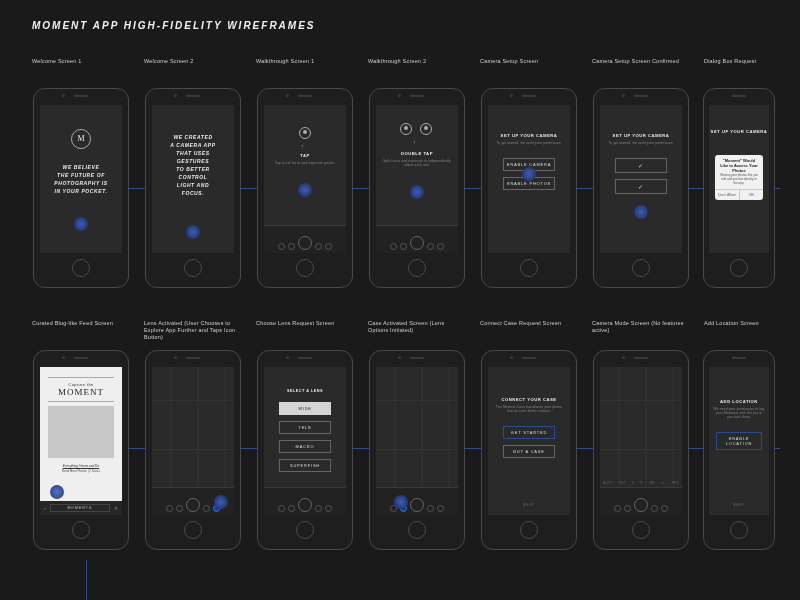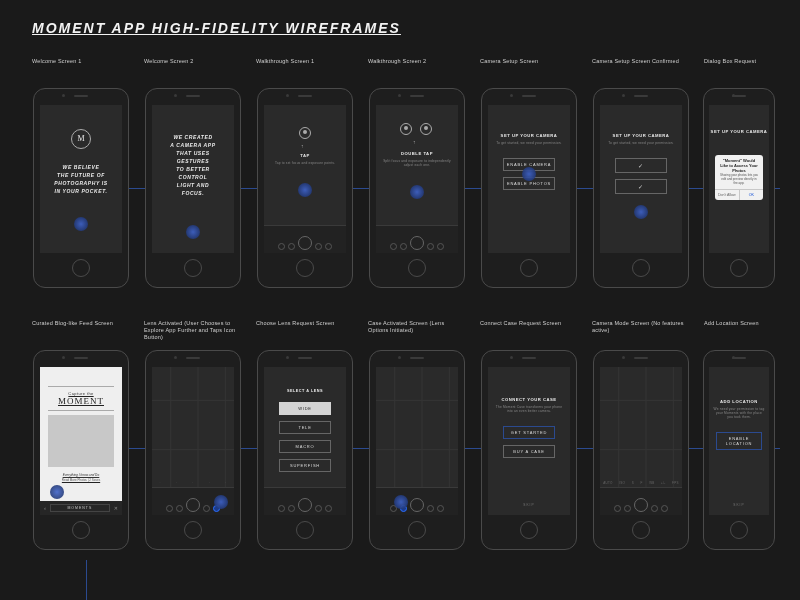--- a/index.html
+++ b/index.html
@@ -9,26 +9,25 @@
     font-family: "Helvetica Neue", Arial, sans-serif;
     width: 800px;
     height: 600px;
     overflow: hidden;
     position: relative;
   }
   .page-title {
     position: absolute;
     top: 20px;
     left: 32px;
-    font-size: 14px;
+    font-size: 10px;
     letter-spacing: 2px;
     font-style: italic;
     font-weight: 600;
     color: #f2f2f2;
-    text-decoration: underline;
   }
   .row {
     position: absolute;
     left: 32px;
     right: 0;
     display: flex;
     gap: 14px;
   }
   .row1 { top: 58px; }
   .row2 { top: 320px; }
@@ -331,21 +330,21 @@
 
 </div>
 
 <div class="row row2">
 
   <div class="frame">
     <div class="frame-label">Curated Blog-like Feed Screen</div>
     <div class="phone">
       <div class="sensor"></div>
         <div class="earpiece"></div>
-      <div class="screen feed-white" style="padding-top:19px;text-decoration:underline;">
+      <div class="screen feed-white" style="padding-top:10px;">
         <div style="width:66px;border-top:1px solid #aaa;border-bottom:1px solid #aaa;padding:4px 0;display:flex;flex-direction:column;align-items:center;">
           <div class="feed-title">Capture the</div>
           <div class="feed-hero">MOMENT</div>
         </div>
         <div class="feed-card"></div>
         <div class="feed-foot">Everything I know and Do</div>
         <div class="feed-sub">Read More Photos | 2 Saves</div>
         <div class="touch-dot" style="bottom:16px;left:10px;"></div>
         <div class="feed-tabbar">
           <span class="arr">‹</span>

